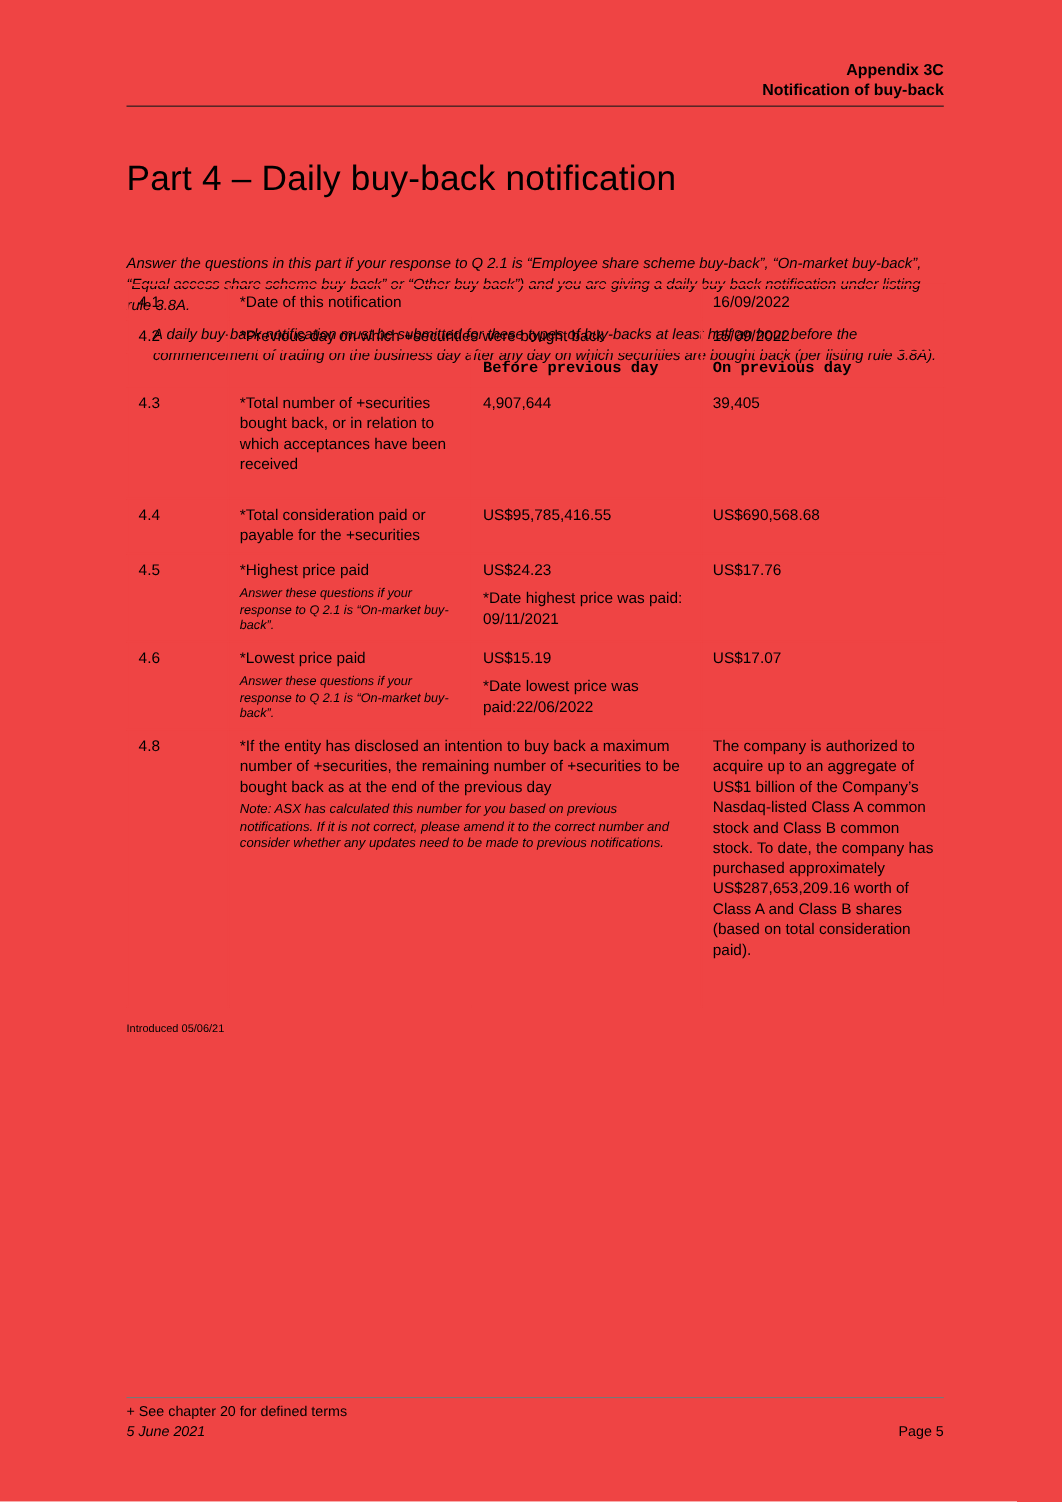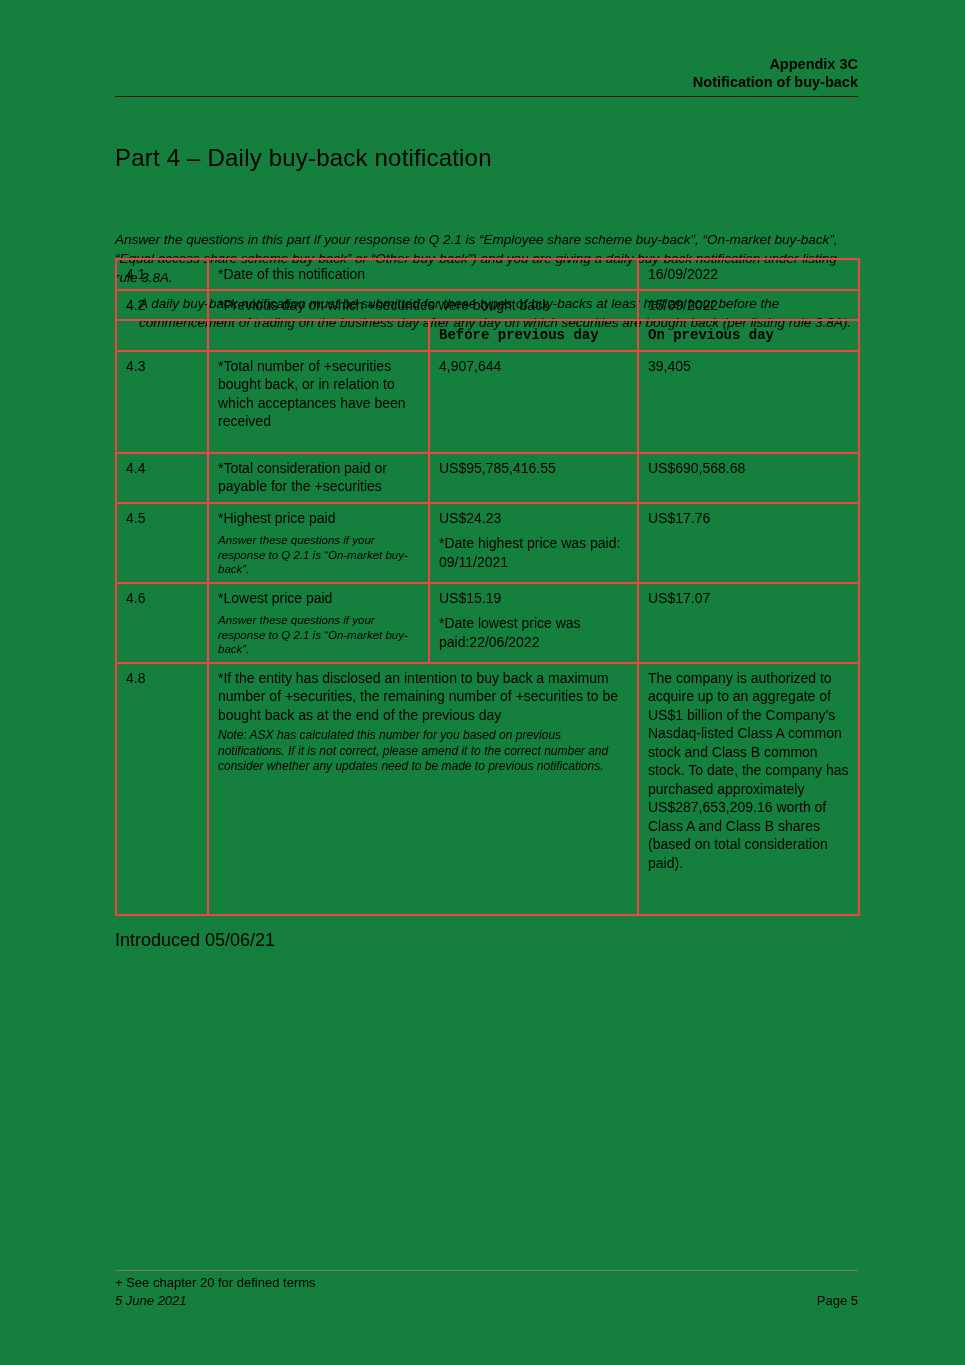--- a/index.html
+++ b/index.html
@@ -6,21 +6,21 @@
   html, body { background: #ffffff; }
   body {
     font-family: "Liberation Sans", sans-serif;
     color: #000;
     -webkit-font-smoothing: antialiased;
   }
   .page {
     position: relative;
     width: 965px;
     height: 1365px;
-    background: #15803d;
+    background: #ef4444;
     overflow: hidden;
   }
   .content-col { position: absolute; left: 115px; width: 743px; }
 
   
   .doc-header {
     top: 55px;
     text-align: right;
     font-weight: bold;
     font-size: 14.5px;
@@ -30,21 +30,21 @@
     position: absolute;
     left: 115px;
     width: 743px;
     top: 96px;
     border-top: 1.5px solid #1a1a1a;
   }
 
   
   .part-title {
     top: 144px;
-    font-size: 24px;
+    font-size: 32px;
     font-weight: normal;
     letter-spacing: 0.2px;
   }
   .intro {
     top: 186px;
     font-style: italic;
     font-size: 13.5px;
     line-height: 19px;
   }
   .intro p + p { margin-top: 7px; padding-left: 24px; }
@@ -76,21 +76,21 @@
     font-style: italic;
     font-size: 12px;
     line-height: 15.5px;
   }
   .cell-para + .cell-para { margin-top: 7px; }
   td.answer-48 { line-height: 19.2px; }
 
   
   .introduced {
     top: 930px;
-    font-size: 18px;
+    font-size: 10px;
   }
   .footer-rule {
     position: absolute;
     left: 115px;
     width: 743px;
     top: 1270px;
     border-top: 1px solid #777;
   }
   .doc-footer {
     top: 1274px;

